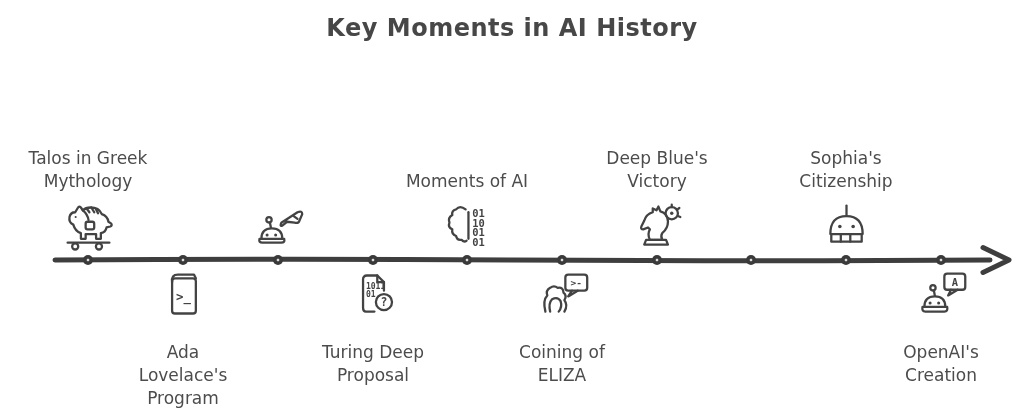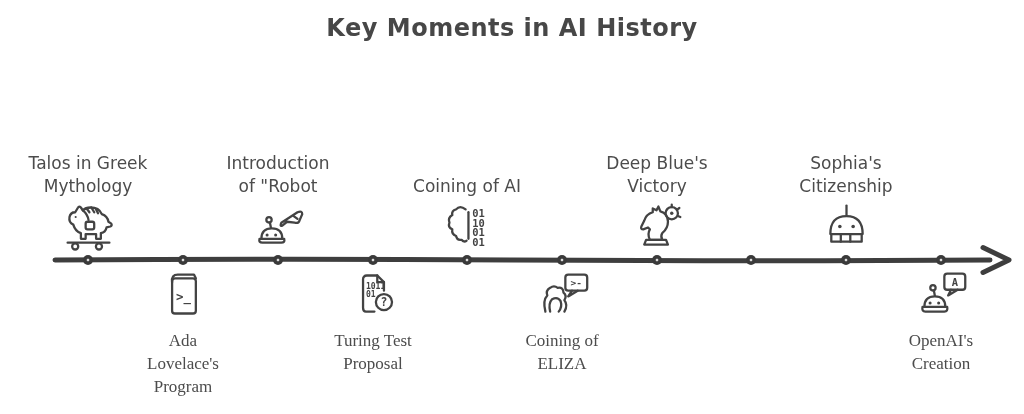--- a/index.html
+++ b/index.html
@@ -18,22 +18,22 @@
     background:radial-gradient(circle,#dcdcdc 0 1.5px,#3a3a3a 1.6px);
   }
   .event{
     position:absolute;width:180px;display:flex;flex-direction:column;align-items:center;
   }
   .event-top{top:136px;height:119px;justify-content:flex-end;}
   .event-bottom{top:266px;justify-content:space-between;}
   .ev-label{
     font-size:17px;line-height:1.35;text-align:center;white-space:pre-line;color:#4c4c4c;
   }
-  .event-top .ev-label{}
-  .event-bottom .ev-label{margin-top:7px;font-family:Liberation Serif, serif;}
+  .event-top .ev-label{margin-bottom:5px;}
+  .event-bottom .ev-label{margin-top:18px;}
   .ev-icon{width:57px;height:57px;display:block;}
   .ev-icon *{stroke:#434343;stroke-width:2.4;fill:none;stroke-linecap:round;stroke-linejoin:round;}
   .ev-icon .fill{fill:#434343;stroke:none;}
   .ev-icon .itxt{
     fill:#434343;stroke:none;font-family:"DejaVu Sans Mono",monospace;font-weight:bold;
   }
 </style>
 </head>
 <body>
 
@@ -66,36 +66,34 @@
       <path d="M28 11 L31 15 M33 10 L36 15 M38 12 L40 16"></path>
       <rect x="27" y="25" width="9" height="8" rx="2"></rect>
       <path d="M8 47 L52 47"></path>
       <circle cx="16" cy="51" r="3.2"></circle>
       <circle cx="41" cy="51" r="3.2"></circle>
       <circle class="fill" cx="16.5" cy="20" r="1.1"></circle>
     </svg>
   </div>
 
   <div class="event event-top" style="left:188px">
-    <div class="ev-label">Introduction
-of "Robot</div>
     <svg class="ev-icon" viewBox="0 0 60 60">
       <circle cx="20" cy="23" r="2.8"></circle>
       <path d="M21 26 L22 31"></path>
       <path d="M12 43 Q12 32 23 32 Q34 32 34 43"></path>
       <path d="M10 43 L36 43 Q37 47 33 47 L13 47 Q9 47 10 43 Z"></path>
       <circle class="fill" cx="18" cy="39" r="1.6"></circle>
       <circle class="fill" cx="27" cy="39" r="1.6"></circle>
       <path d="M33 26 L50 15 Q55 13 55 17 L52 24 Q51 27 47 26 L39 25 L34 29 Q31 30 33 26 Z"></path>
       <path d="M46 19 L50 22"></path>
     </svg>
   </div>
 
   <div class="event event-top" style="left:377px">
-    <div class="ev-label">Coining of AI</div>
+    <div class="ev-label">Moments of AI</div>
     <svg class="ev-icon" viewBox="0 0 60 60">
       <path d="M28 12 Q22 7 18 12 Q13 13 14 18 Q9 21 11 26 Q9 31 14 33 Q13 38 18 40 Q19 45 24 44 Q26 47 29 45"></path>
       <path d="M31 15 L31 43"></path>
       <text class="itxt" x="35" y="20" font-size="11">01</text>
       <text class="itxt" x="35" y="30" font-size="11">10</text>
       <text class="itxt" x="35" y="40" font-size="11">01</text>
       <text class="itxt" x="35" y="50" font-size="11">01</text>
     </svg>
   </div>
 
@@ -137,21 +135,21 @@
 
   <div class="event event-bottom" style="left:283px">
     <svg class="ev-icon" viewBox="0 0 60 60">
       <path d="M31 48 L22 48 Q19 48 19 44 L19 14 Q19 10 23 10 L34 10 L41 17 L41 26"></path>
       <path d="M34 10 L34 17 L41 17"></path>
       <text class="itxt" x="22" y="24" font-size="8.5">1011</text>
       <text class="itxt" x="22" y="33" font-size="8.5">01</text>
       <circle cx="41" cy="38" r="8.5"></circle>
       <text class="itxt" x="41" y="42.5" font-size="12" text-anchor="middle">?</text>
     </svg>
-    <div class="ev-label">Turing Test
+    <div class="ev-label">Turing Deep
 Proposal</div>
   </div>
 
   <div class="event event-bottom" style="left:472px">
     <svg class="ev-icon" viewBox="0 0 60 60">
       <path d="M12 48 Q9 36 14 31 Q12 26 17 23 Q21 20 25 23 Q31 22 31 28 Q35 31 32 36 Q36 41 32 48"></path>
       <path d="M17 48 Q15 39 19 35 Q25 32 28 37 Q30 43 26 48"></path>
       <rect x="33" y="9" width="23" height="17" rx="3"></rect>
       <path d="M40 26 L36 32 L46 26"></path>
       <text class="itxt" x="44.5" y="21.5" font-size="10" text-anchor="middle">&gt;-</text>

